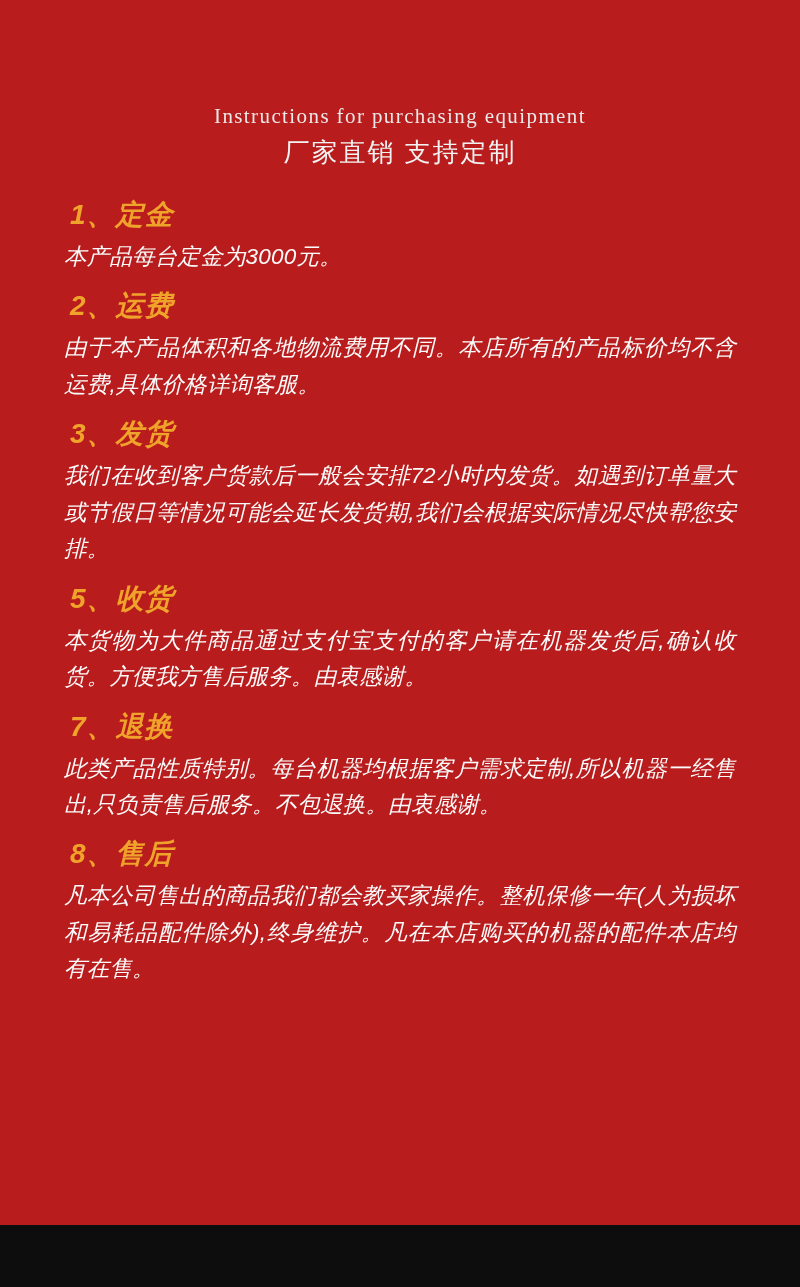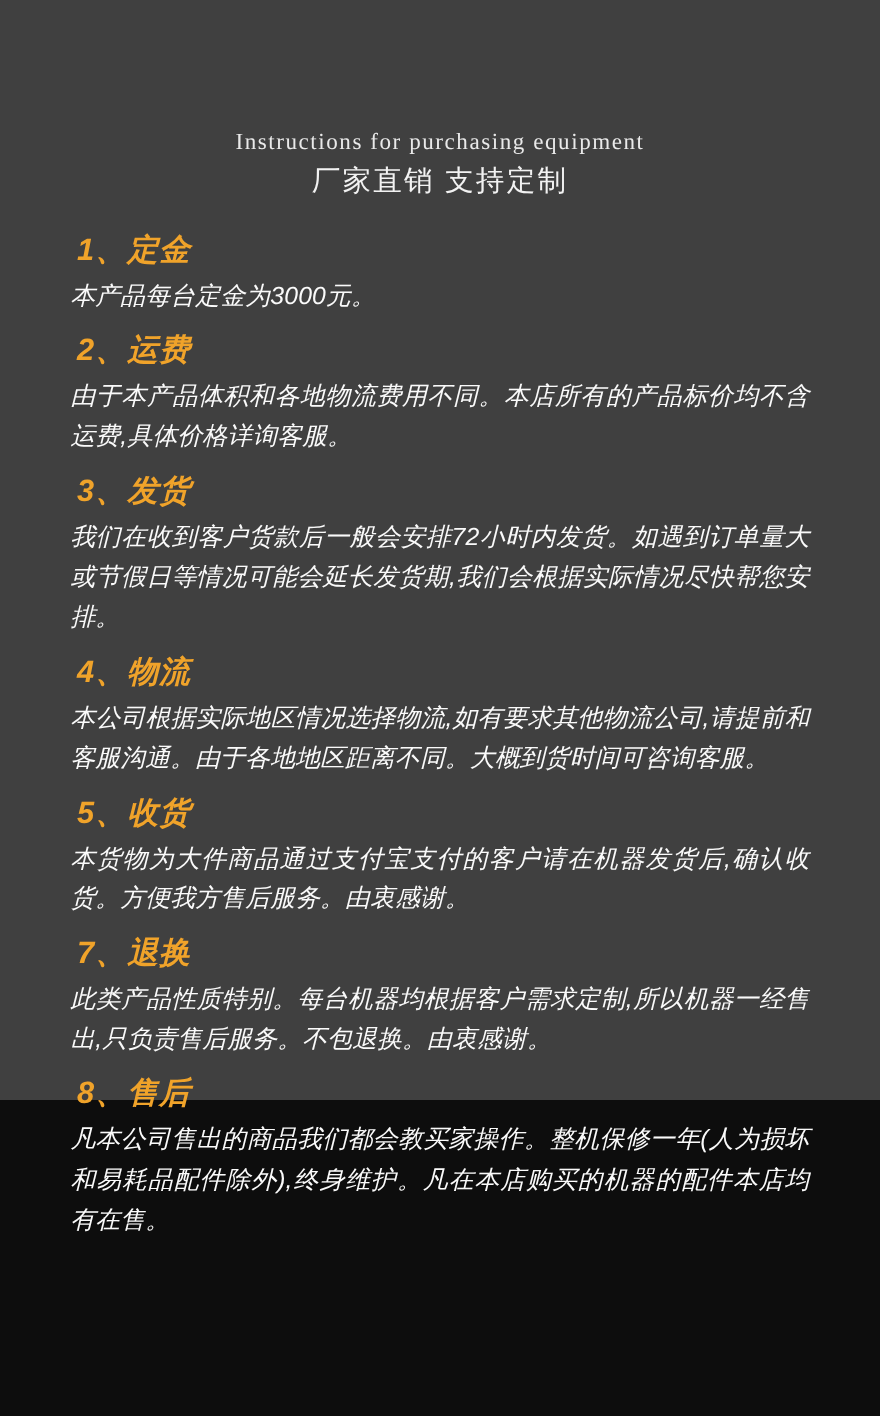--- a/index.html
+++ b/index.html
@@ -10,24 +10,24 @@
   body {
     width: 800px;
     height: 1287px;
     overflow: hidden;
     font-family: "Liberation Sans", sans-serif;
     color: #ffffff;
   }
   .page {
     position: relative;
     width: 800px;
-    height: 1000px;
-    background: #404040;
+    height: 1225px;
+    background: #b91c1c;
     box-sizing: border-box;
-    padding: 12px 64px;
+    padding: 0 64px;
   }
   .header {
     text-align: center;
     padding-top: 104px;
   }
   .header-en {
     font-family: "Liberation Serif", serif;
     font-size: 21px;
     letter-spacing: 1.4px;
     color: #e9e9e9;
@@ -94,24 +94,20 @@
     <div class="section">
       <h2 class="section-title">2、运费</h2>
       <p class="section-body">由于本产品体积和各地物流费用不同。本店所有的产品标价均不含运费,具体价格详询客服。</p>
     </div>
 
     <div class="section">
       <h2 class="section-title">3、发货</h2>
       <p class="section-body">我们在收到客户货款后一般会安排72小时内发货。如遇到订单量大或节假日等情况可能会延长发货期,我们会根据实际情况尽快帮您安排。</p>
     </div>
 
-    <div class="section">
-      <h2 class="section-title">4、物流</h2>
-      <p class="section-body">本公司根据实际地区情况选择物流,如有要求其他物流公司,请提前和客服沟通。由于各地地区距离不同。大概到货时间可咨询客服。</p>
-    </div>
 
     <div class="section">
       <h2 class="section-title">5、收货</h2>
       <p class="section-body">本货物为大件商品通过支付宝支付的客户请在机器发货后,确认收货。方便我方售后服务。由衷感谢。</p>
     </div>
 
     <div class="section">
       <h2 class="section-title">7、退换</h2>
       <p class="section-body">此类产品性质特别。每台机器均根据客户需求定制,所以机器一经售出,只负责售后服务。不包退换。由衷感谢。</p>
     </div>

